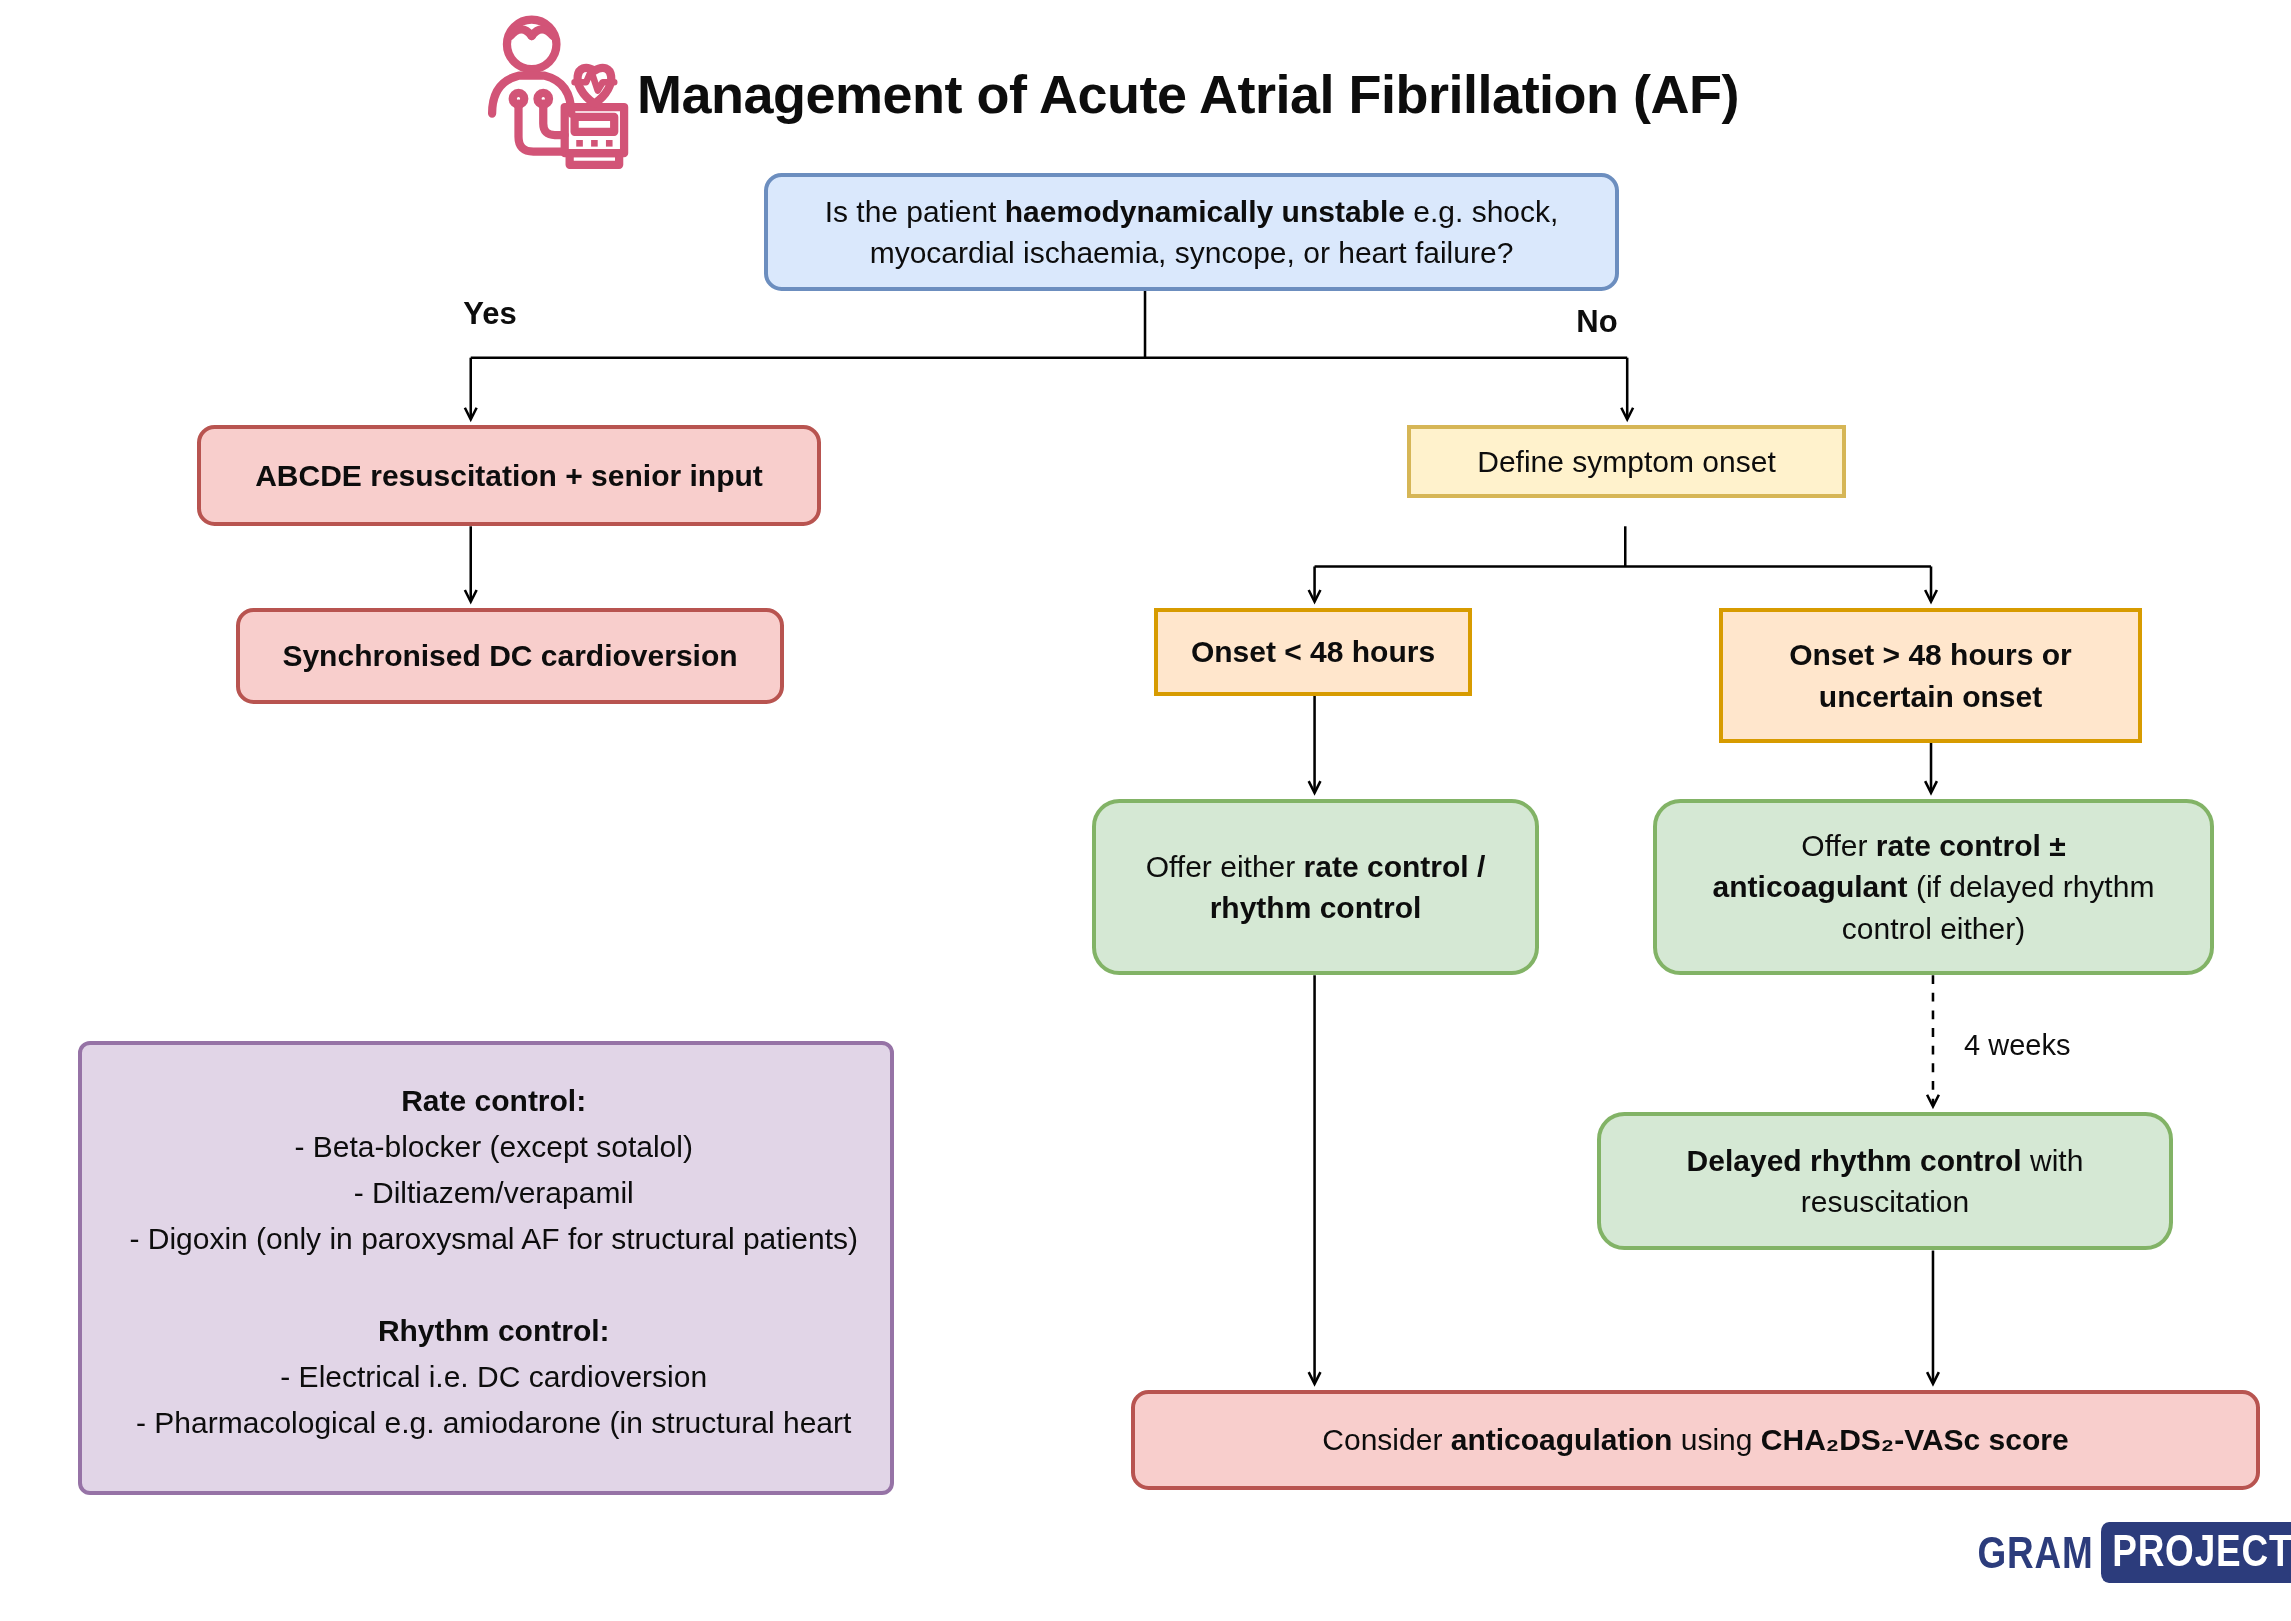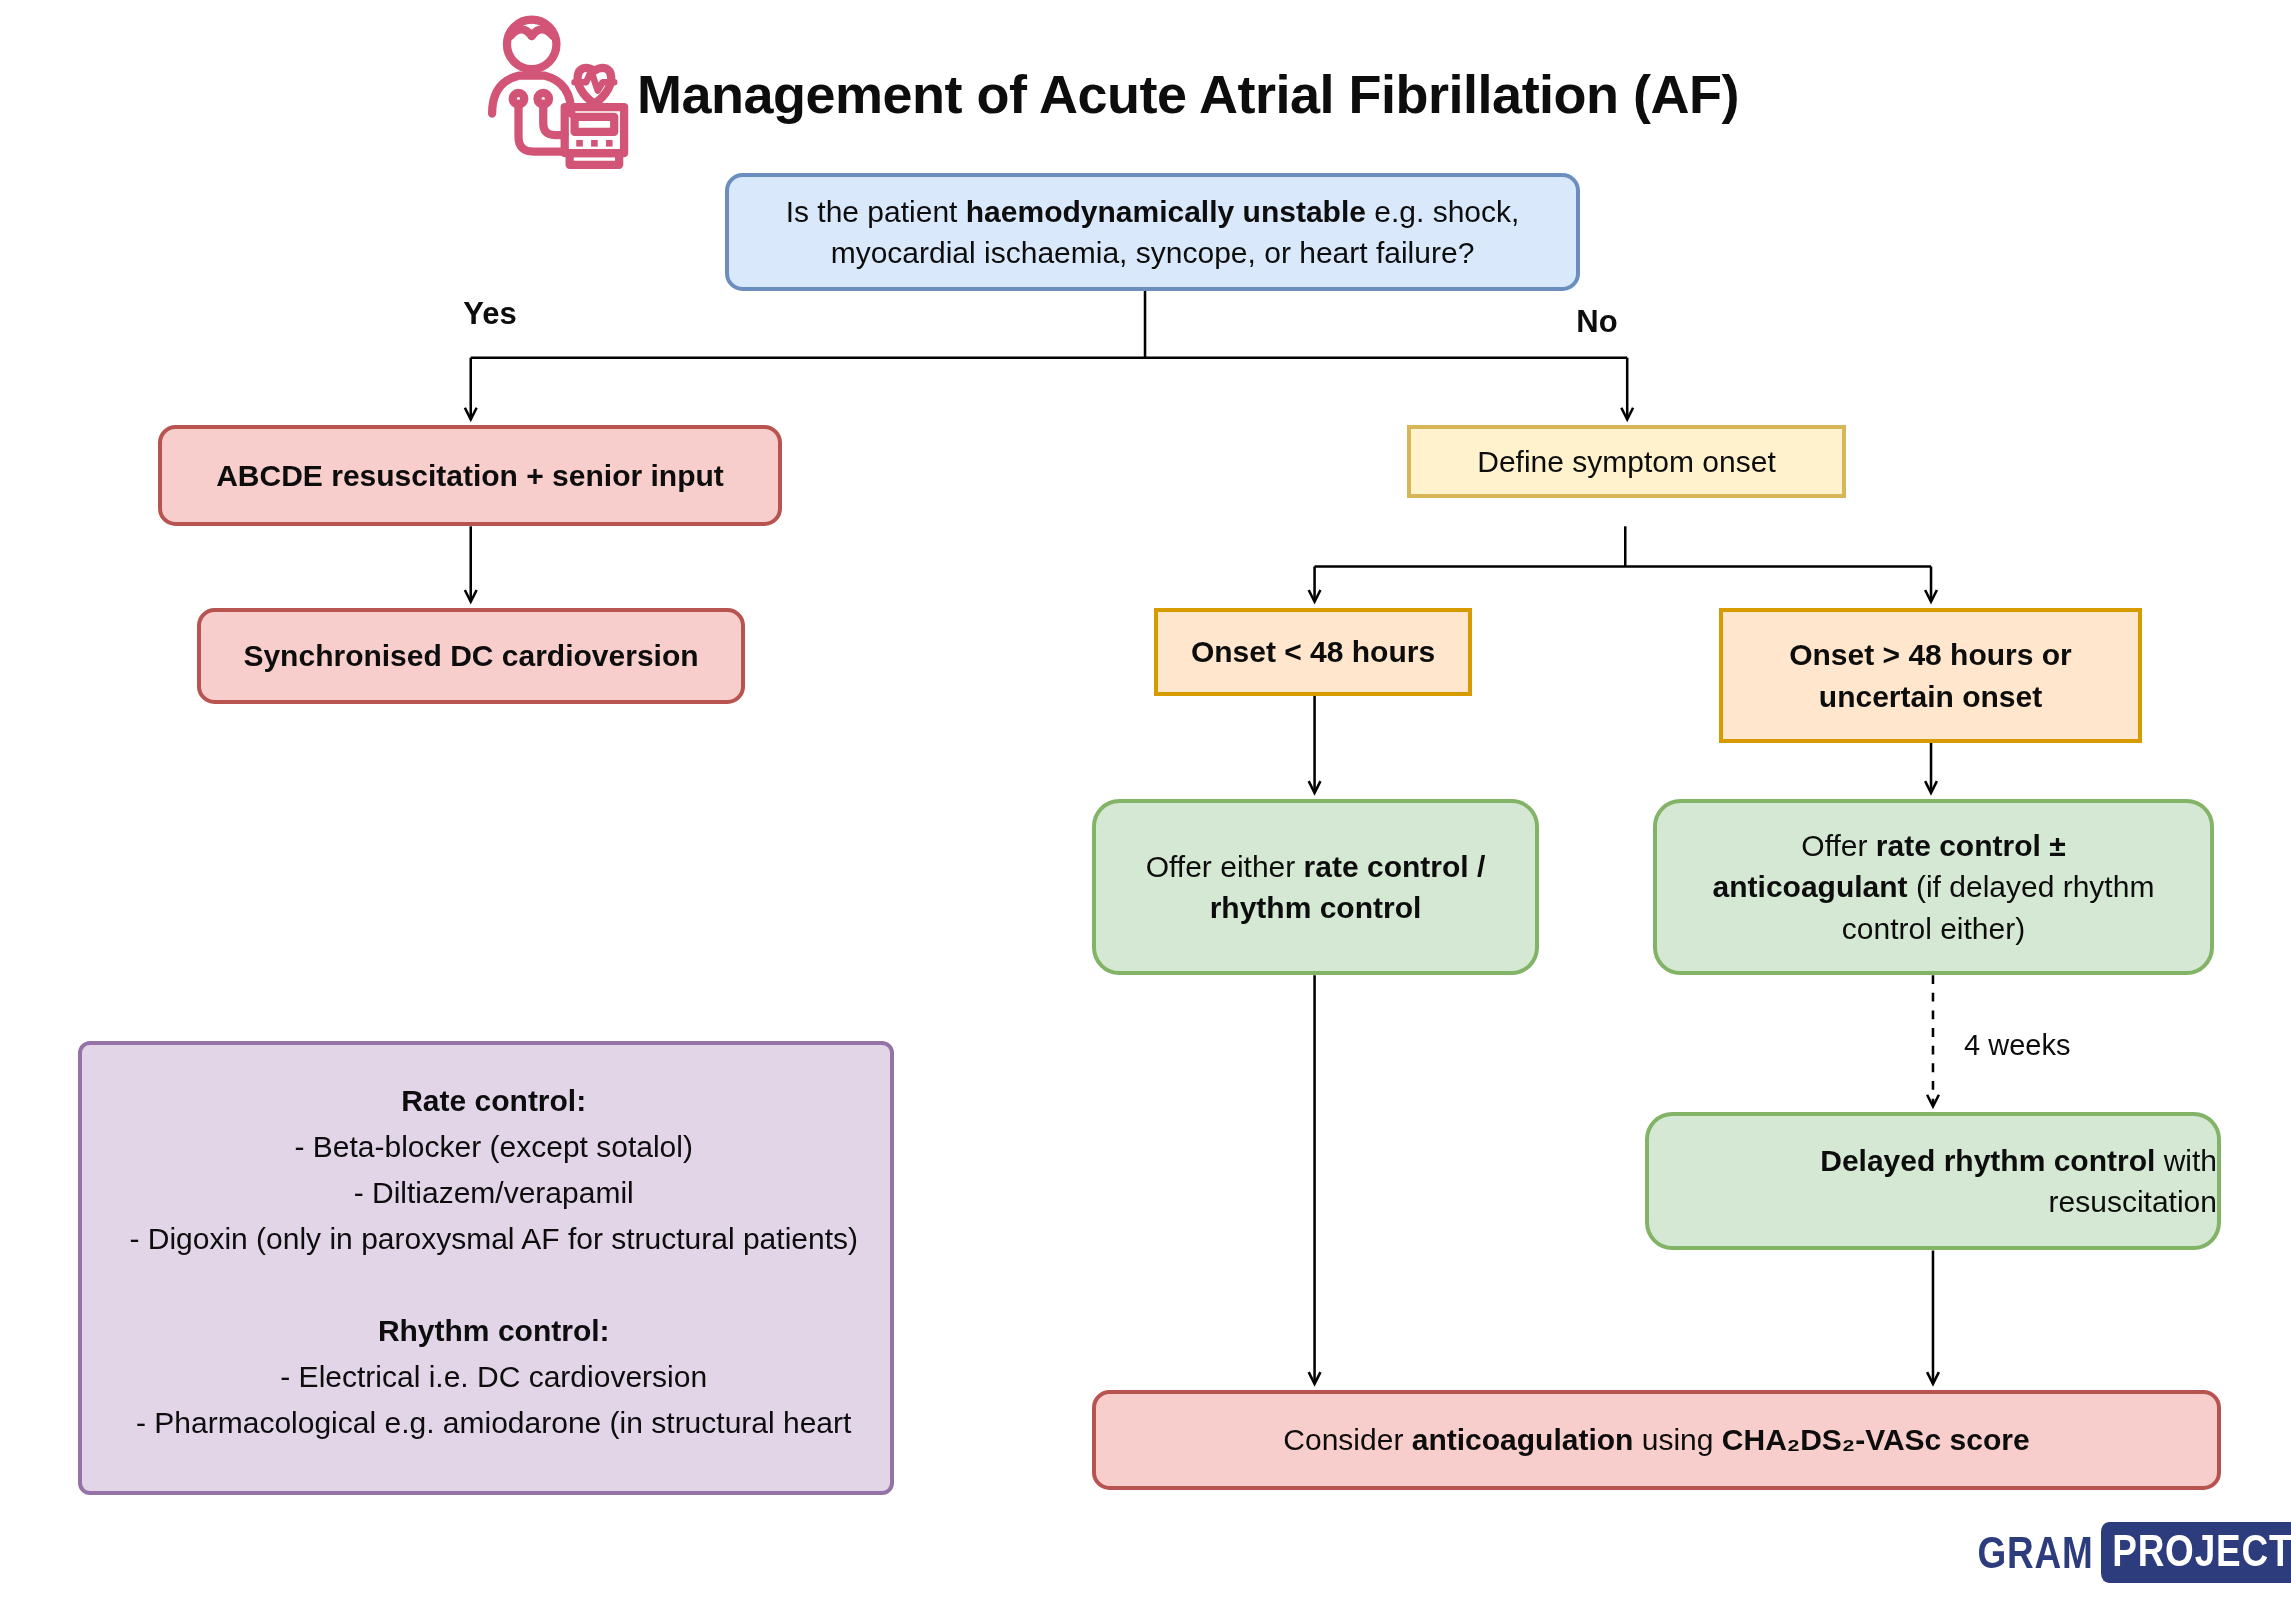--- a/index.html
+++ b/index.html
@@ -2,21 +2,21 @@
 <html style="--blue-fill: #dae8fc; --blue-stroke: #6c8ebf; --red-fill: #f8cecc; --red-stroke: #b85450; --yellow-fill: #fff2cc; --yellow-stroke: #d6b656; --orange-fill: #ffe6cc; --orange-stroke: #d79b00; --green-fill: #d5e8d4; --green-stroke: #82b366; --purple-fill: #e1d5e7; --purple-stroke: #9673a6; --icon-pink: #d25477; --logo-navy: #2c3c7c; --line-color: #000000;"><head>
 <meta charset="utf-8">
 <style>
   html,body{margin:0;padding:0;background:#ffffff;}
   *{box-sizing:border-box;font-family:"Liberation Sans", sans-serif;}
   #canvas{position:relative;width:2292px;height:1621px;background:#fff;overflow:hidden;}
   svg.edges{position:absolute;left:0;top:0;z-index:1;}
   .node{position:absolute;z-index:2;display:flex;flex-direction:column;justify-content:center;
         align-items:center;text-align:center;font-size:30px;line-height:1.38;color:#0d0d0d;}
   .tline{white-space:pre;}
-  .rounded{border-radius:17.6px;}
+  .rounded{border-radius:17.6px;margin-left:39px;}
   .rounder{border-radius:27.4px;}
   .blue  {background:var(--blue-fill);  border:4.9px solid var(--blue-stroke);}
   .red   {background:var(--red-fill);   border:4.9px solid var(--red-stroke);}
   .yellow{background:var(--yellow-fill);border:4.9px solid var(--yellow-stroke);}
   .orange{background:var(--orange-fill);border:4.9px solid var(--orange-stroke);}
   .green {background:var(--green-fill); border:4.9px solid var(--green-stroke);}
   .page-title{position:absolute;left:637px;top:63px;z-index:2;font-size:54px;font-weight:bold;
               letter-spacing:-0.5px;color:#0d0d0d;}
   .edge-label{position:absolute;z-index:2;font-size:31px;font-weight:bold;color:#0d0d0d;text-align:center;}
   .edge-label.weeks{font-weight:normal;font-size:29px;}
@@ -119,21 +119,21 @@
     </div>
 
   <div class="node green rounder" style="left:1653px;top:799px;width:561px;height:176px;">
       <div class="tline"><span>Offer </span><b>rate control ±</b></div>
       <div class="tline"><b>anticoagulant</b><span> (if delayed rhythm</span></div>
       <div class="tline"><span>control either)</span></div>
     </div>
 
   <div class="edge-label weeks" style="left:1964px;top:1029px;width:157px;text-align:left;">4 weeks</div>
 
-  <div class="node green rounder" style="left:1645px;top:1112px;width:576px;height:138px;align-items:flex-end;">
+  <div class="node green rounder" style="left:1597px;top:1112px;width:576px;height:138px;">
       <div class="tline"><b>Delayed rhythm control</b><span> with</span></div>
       <div class="tline"><span>resuscitation</span></div>
     </div>
 
   <div class="node red rounded" style="left:1092px;top:1390px;width:1129px;height:100px;">
       <div class="tline"><span>Consider </span><b>anticoagulation</b><span> using </span><b>CHA₂DS₂-VASc score</b></div>
     </div>
 
   <div class="info-panel">
       <div class="tline"><b>Rate control:</b></div>

